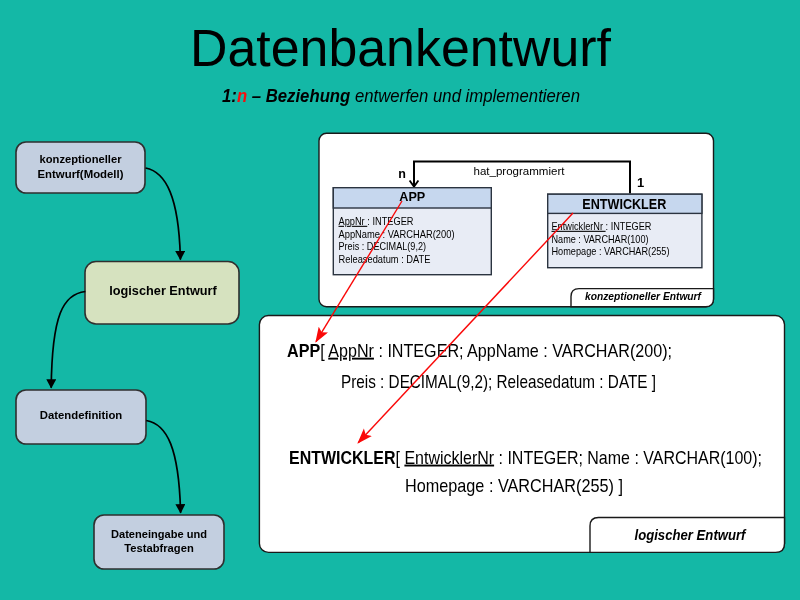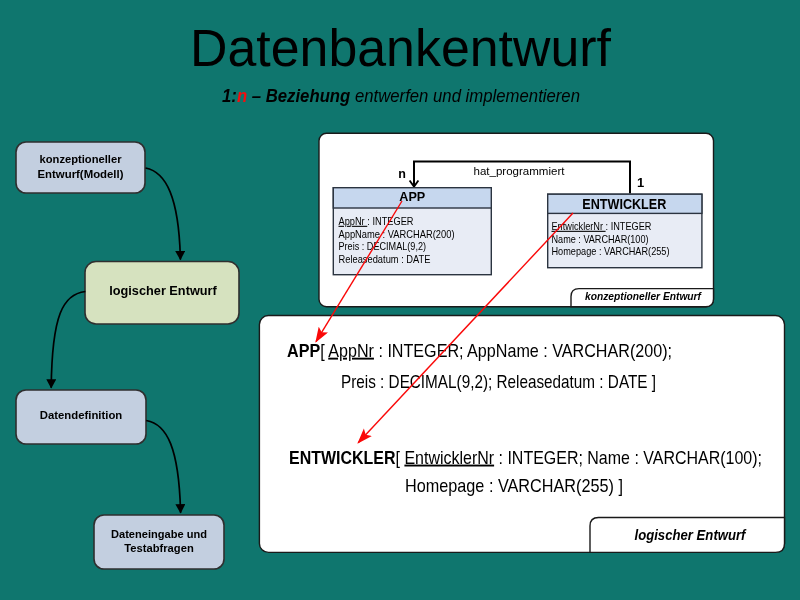--- a/index.html
+++ b/index.html
@@ -1,16 +1,16 @@
 <!DOCTYPE html>
 <html><head>
 <meta charset="utf-8">
 <style>
   html,body{margin:0;padding:0;background:#fff;}
-  #page{position:relative;width:800px;height:600px;background:#0f766e;overflow:hidden;}
+  #page{position:relative;width:800px;height:600px;background:#14b8a6;overflow:hidden;}
   svg{font-family:"Liberation Sans",sans-serif;}
   text{fill:#000;}
 </style>
 </head>
 <body>
 <div id="page">
 <svg width="800" height="600" viewBox="0 0 800 600">
   <defs>
     <marker id="blkarrow" markerWidth="10" markerHeight="11" refX="8.6" refY="5" orient="auto" markerUnits="userSpaceOnUse">
       <path d="M0,0 L9.3,5 L0,10 Z" fill="#000"></path>

